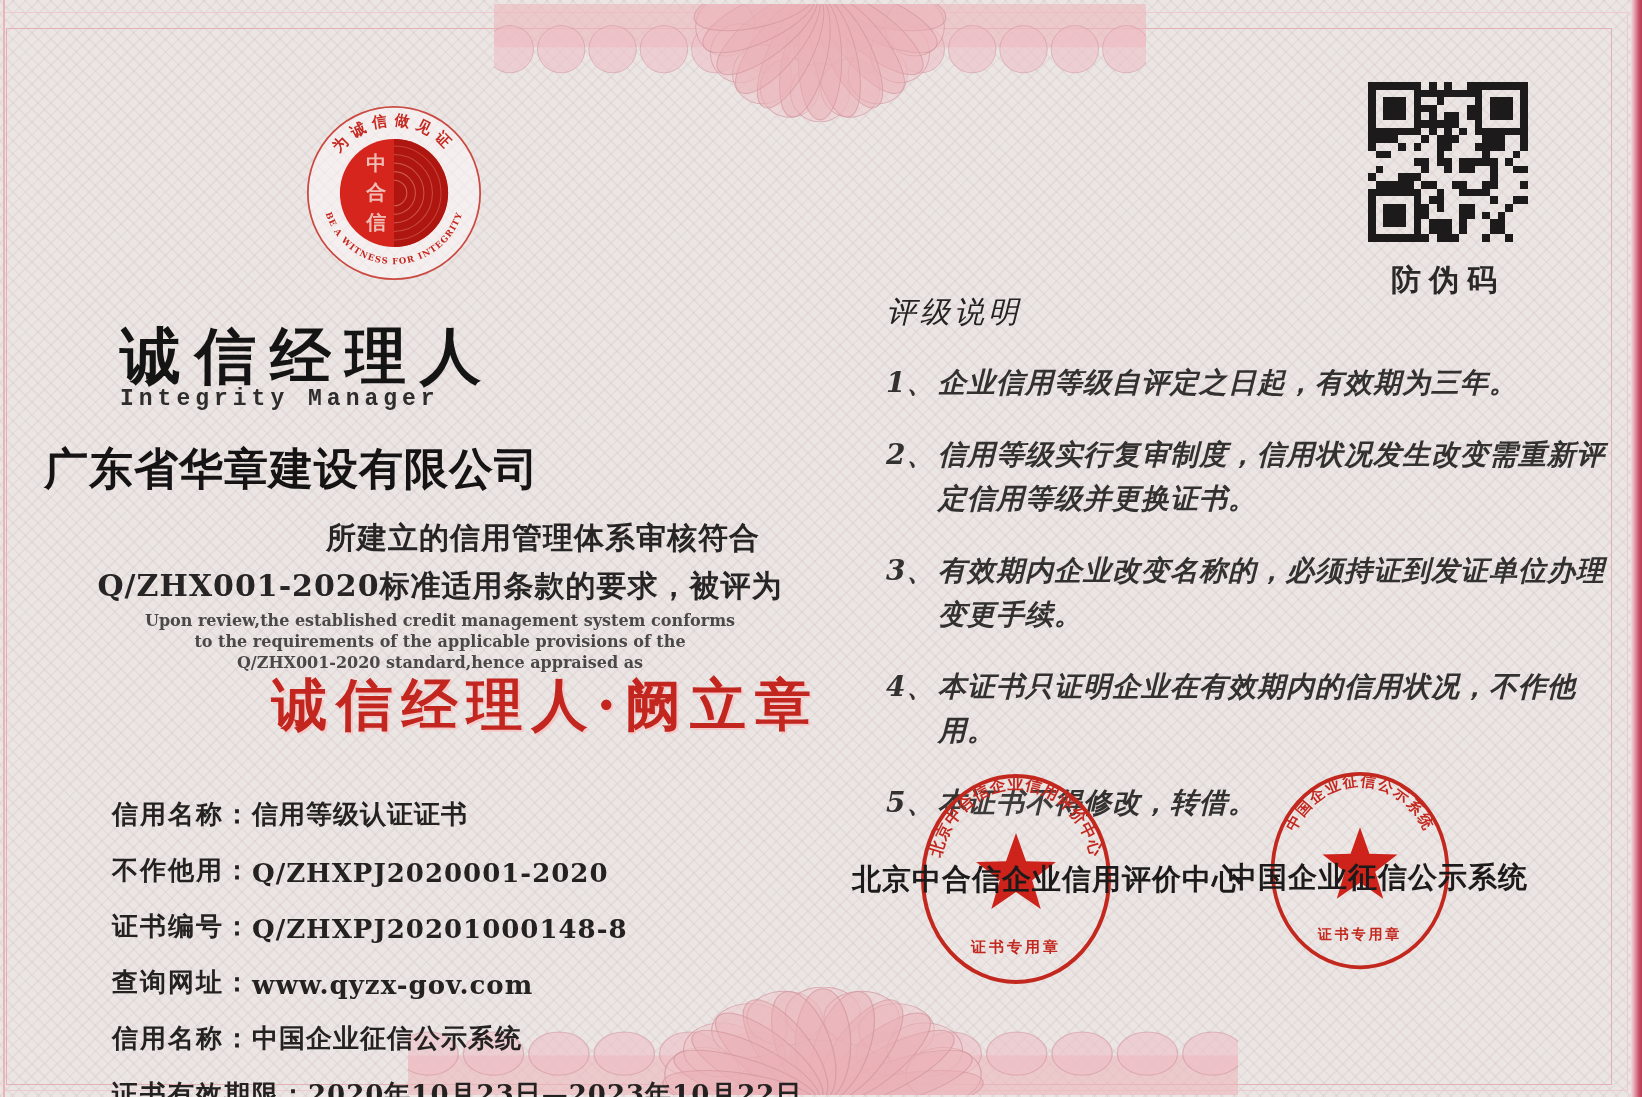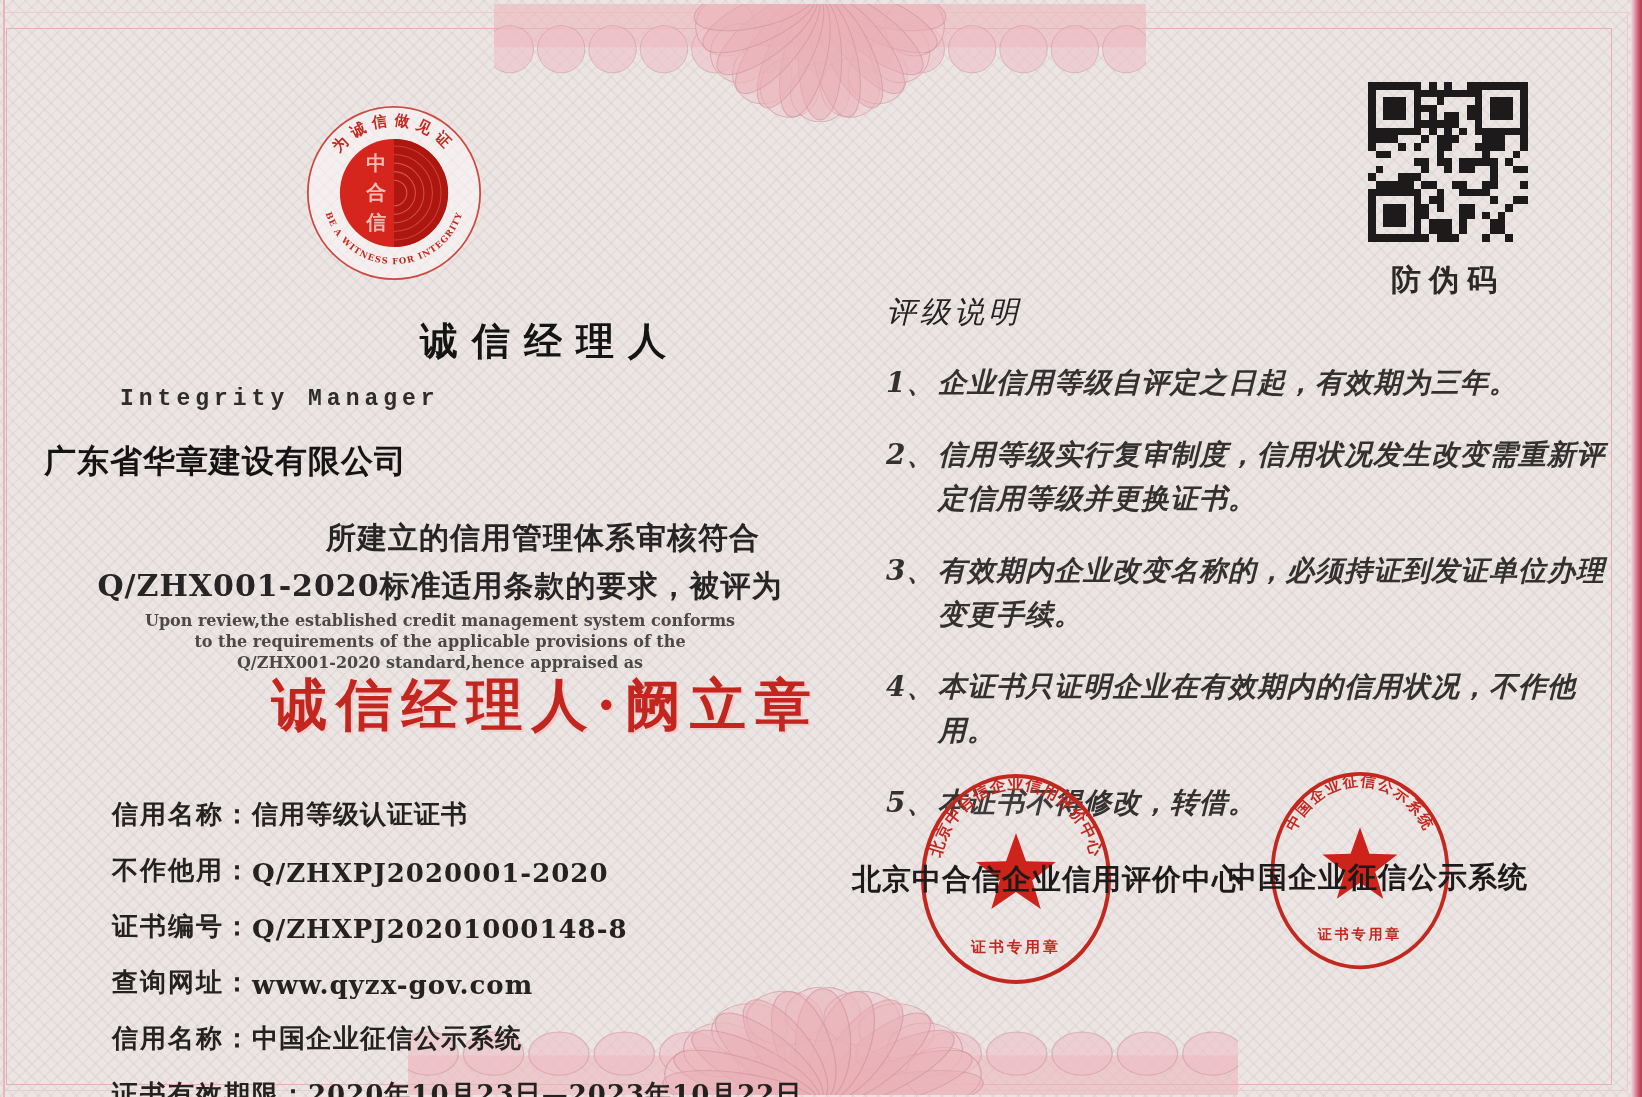--- a/index.html
+++ b/index.html
@@ -18,28 +18,28 @@
     background:linear-gradient(90deg,#f2dcde 0%, #e39aa8 35%, #c64f66 75%, #b23a52 100%);}
   .edge-left{position:absolute; top:0; left:3px; bottom:0; width:2px; background:#eab4b9;}
 
   .lace{position:absolute; pointer-events:none;}
   .lace-top{left:494px; top:4px; width:652px; height:118px;}
   .lace-bottom{left:408px; bottom:2px; width:830px; height:108px; transform:scaleY(-1);}
 
   
   .emblem{position:absolute; left:305px; top:104px; width:178px; height:178px;}
 
-  .title{position:absolute; left:120px; top:316px; width:560px; text-align:right;
-    font-size:38px; font-weight:900; letter-spacing:14px; color:#141414;
+  .title{position:absolute; left:120px; top:316px; width:560px; text-align:left;
+    font-size:61px; font-weight:900; letter-spacing:14px; color:#141414;
     font-family:"DejaVu Sans","Liberation Sans",sans-serif;}
   .title-en{position:absolute; left:120px; top:386px; width:560px; text-align:left;
     font-size:23px; font-weight:bold; letter-spacing:5px; color:#2e2c2c;
     font-family:"Liberation Mono","DejaVu Sans Mono",monospace;}
 
-  .company{position:absolute; left:44px; top:440px; font-size:32px; font-weight:900;
+  .company{position:absolute; left:44px; top:440px; font-size:44px; font-weight:900;
     letter-spacing:1px; color:#151313;}
 
   .stmt-cn1{position:absolute; left:120px; top:518px; width:640px; text-align:right;
     font-size:30px; font-weight:800; color:#262424; letter-spacing:1px;}
   .stmt-cn2{position:absolute; left:90px; top:566px; width:700px; text-align:center;
     font-size:30px; font-weight:800; color:#262424; letter-spacing:1px;}
   .stmt-en{position:absolute; left:120px; top:610px; width:640px; text-align:center;
     font-size:16px; font-weight:600; color:#4b4848; line-height:21px;}
 
   .award{position:absolute; left:60px; top:668px; width:760px; text-align:right;

